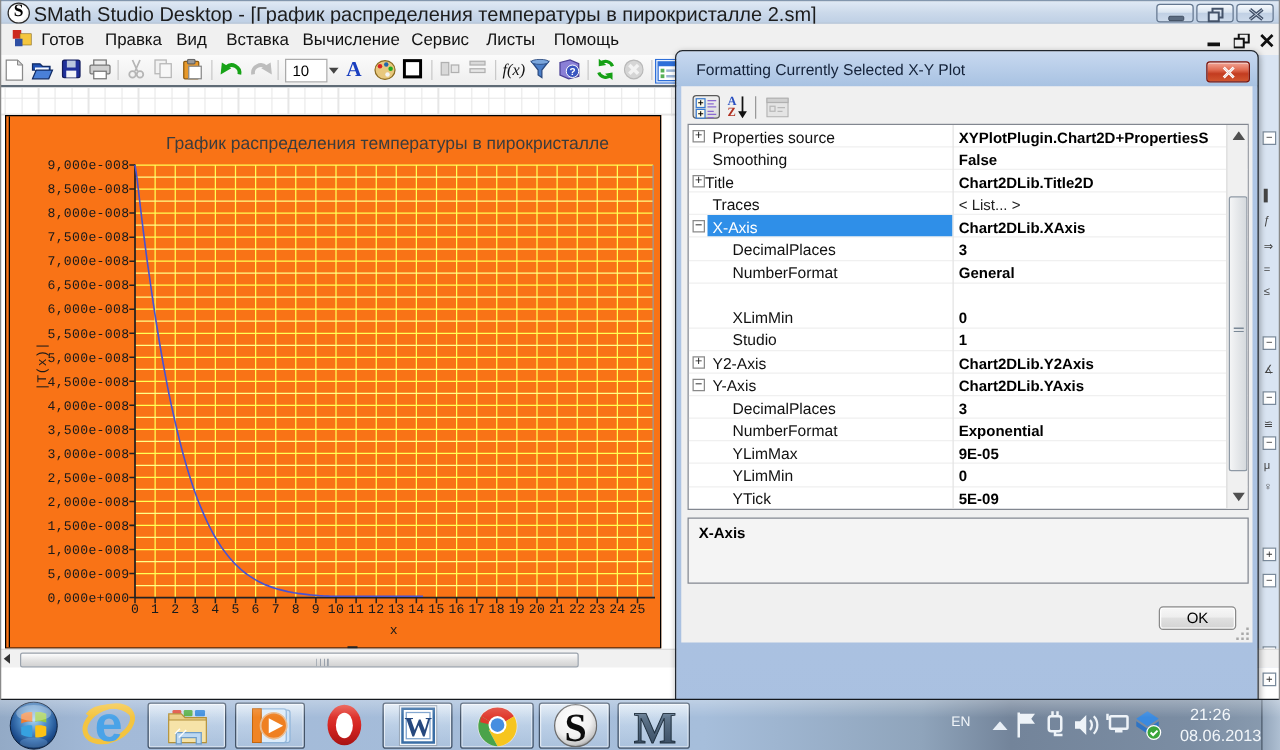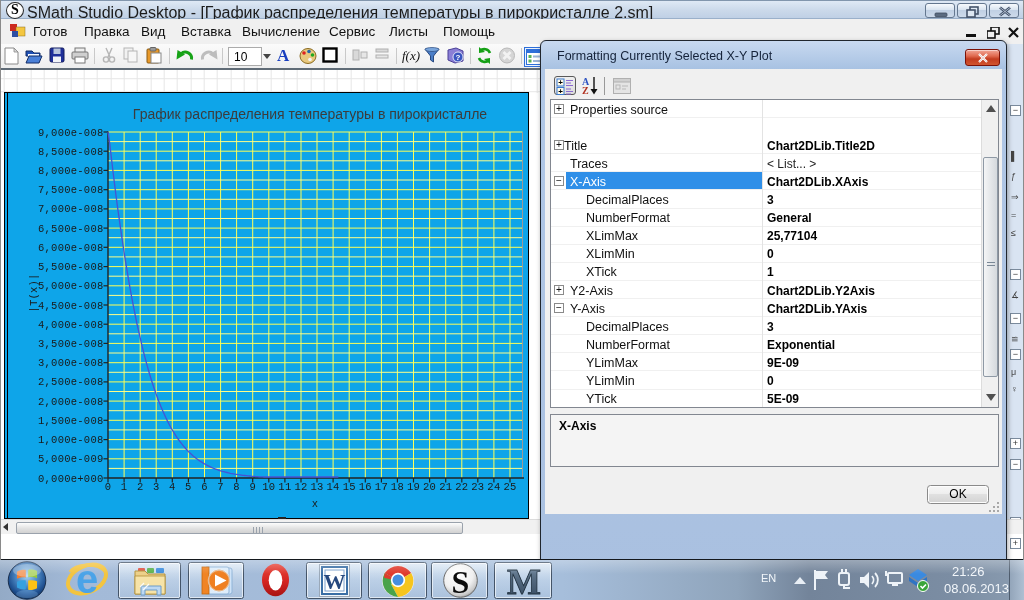--- a/index.html
+++ b/index.html
@@ -15,21 +15,21 @@
 #menubar span{position:absolute;top:4.5px}
 
 #toolbar{position:absolute;left:0;top:44px;width:1024px;height:26px;background:linear-gradient(#fbfbfb,#eeeeee);border-bottom:2px solid #5f6b76}
 .tsep{position:absolute;top:4px;width:1px;height:16px;background:#c9c9c9}
 .ticon{position:absolute;top:3px}
 
 #worksheet{position:absolute;left:0;top:70px;width:1006px;height:449px;background:#fff;overflow:hidden}
 #wgrid{position:absolute;left:1px;top:0;width:1005px;height:22.5px;
  background-image:repeating-linear-gradient(to right,#e6e6e6 0 1px,transparent 1px 13.33px),repeating-linear-gradient(to bottom,#e6e6e6 0 1px,transparent 1px 13px);
  background-position:2.7px 8.2px}
-#chart{position:absolute;left:4px;top:22px;width:525px;height:427px;background:#0ea5e9;border:1.5px solid #000;overflow:hidden}
+#chart{position:absolute;left:4px;top:22px;width:525px;height:427px;background:#f97316;border:1.5px solid #000;overflow:hidden}
 #chart .inl{position:absolute;left:2px;top:0;width:1px;height:100%;background:#000}
 #ctitle{position:absolute;left:95px;top:13px;width:420px;text-align:center;font-size:14px;color:#3c3c3c}
 .tl{font-family:"Liberation Mono",monospace;font-size:10.5px;fill:#1a1a1a;letter-spacing:0.25px}
 #dash{position:absolute;left:278px;top:447px;width:8px;height:2.5px;background:#222}
 
 #hscroll{position:absolute;left:0;top:519px;width:1024px;height:15px;background:#f1f1f1;border-top:1px solid #dcdcdc}
 #hthumb{position:absolute;left:16px;top:1.5px;width:447px;height:12px;background:linear-gradient(#fdfdfd,#e2e2e2 55%,#d2d2d2);border:1px solid #9aa2ac;border-radius:2px}
 #hgrip{position:absolute;left:236px;top:4px;width:10px;height:6px;background:repeating-linear-gradient(to right,#9aa2ac 0 1px,transparent 1px 3px)}
 .harrow{position:absolute;top:3px;width:0;height:0;border:4px solid transparent}
 
@@ -475,20 +475,25 @@
           <rect x="0.5" y="0.5" width="17" height="15" fill="#e4e4e4" stroke="#b0b0b0"></rect>
           <rect x="0.5" y="0.5" width="17" height="3.5" fill="#d0d0d0" stroke="#b0b0b0"></rect>
           <rect x="3" y="7" width="4" height="4" fill="none" stroke="#b8b8b8"></rect>
           <line x1="9" y1="8" x2="15" y2="8" stroke="#b8b8b8"></line>
           <line x1="9" y1="11" x2="13" y2="11" stroke="#b8b8b8"></line>
         </svg>
   <div id="pgrid">
    <div class="prow" style="top:0.0px">
             <div class="pbox">+</div>
             <div class="pname" style="left:19px">Properties source</div>
+            <div class="pval">XYPlotPlugin.Chart2D+PropertiesS</div>
+          </div>
+          <div class="prow" style="top:18.1px">
+            <div class="pname" style="left:19px">Smoothing</div>
+            <div class="pval">False</div>
           </div>
           <div class="prow" style="top:36.2px">
             <div class="pbox">+</div>
             <div class="pname" style="left:13px">Title</div>
             <div class="pval">Chart2DLib.Title2D</div>
           </div>
           <div class="prow" style="top:54.3px">
             <div class="pname" style="left:19px">Traces</div>
             <div class="pval reg">&lt; List... &gt;</div>
           </div>
@@ -499,30 +504,26 @@
             <div class="pval">Chart2DLib.XAxis</div>
           </div>
           <div class="prow" style="top:90.5px">
             <div class="pname" style="left:35px">DecimalPlaces</div>
             <div class="pval">3</div>
           </div>
           <div class="prow" style="top:108.6px">
             <div class="pname" style="left:35px">NumberFormat</div>
             <div class="pval">General</div>
           </div>
-          <div class="prow" style="top:126.7px">
-            <div class="pname" style="left:35px">XLimMax</div>
-            <div class="pval">25,77104</div>
-          </div>
           <div class="prow" style="top:144.8px">
             <div class="pname" style="left:35px">XLimMin</div>
             <div class="pval">0</div>
           </div>
           <div class="prow" style="top:162.9px">
-            <div class="pname" style="left:35px">XTick</div>
+            <div class="pname" style="left:35px">Studio</div>
             <div class="pval">1</div>
           </div>
           <div class="prow" style="top:181.0px">
             <div class="pbox">+</div>
             <div class="pname" style="left:19px">Y2-Axis</div>
             <div class="pval">Chart2DLib.Y2Axis</div>
           </div>
           <div class="prow" style="top:199.1px">
             <div class="pbox">−</div>
             <div class="pname" style="left:19px">Y-Axis</div>
@@ -531,21 +532,21 @@
           <div class="prow" style="top:217.2px">
             <div class="pname" style="left:35px">DecimalPlaces</div>
             <div class="pval">3</div>
           </div>
           <div class="prow" style="top:235.3px">
             <div class="pname" style="left:35px">NumberFormat</div>
             <div class="pval">Exponential</div>
           </div>
           <div class="prow" style="top:253.4px">
             <div class="pname" style="left:35px">YLimMax</div>
-            <div class="pval">9E-09</div>
+            <div class="pval">9E-05</div>
           </div>
           <div class="prow" style="top:271.5px">
             <div class="pname" style="left:35px">YLimMin</div>
             <div class="pval">0</div>
           </div>
           <div class="prow" style="top:289.6px">
             <div class="pname" style="left:35px">YTick</div>
             <div class="pval">5E-09</div>
           </div>
    <div class="pdiv" style="height:308px;top:0"></div>

